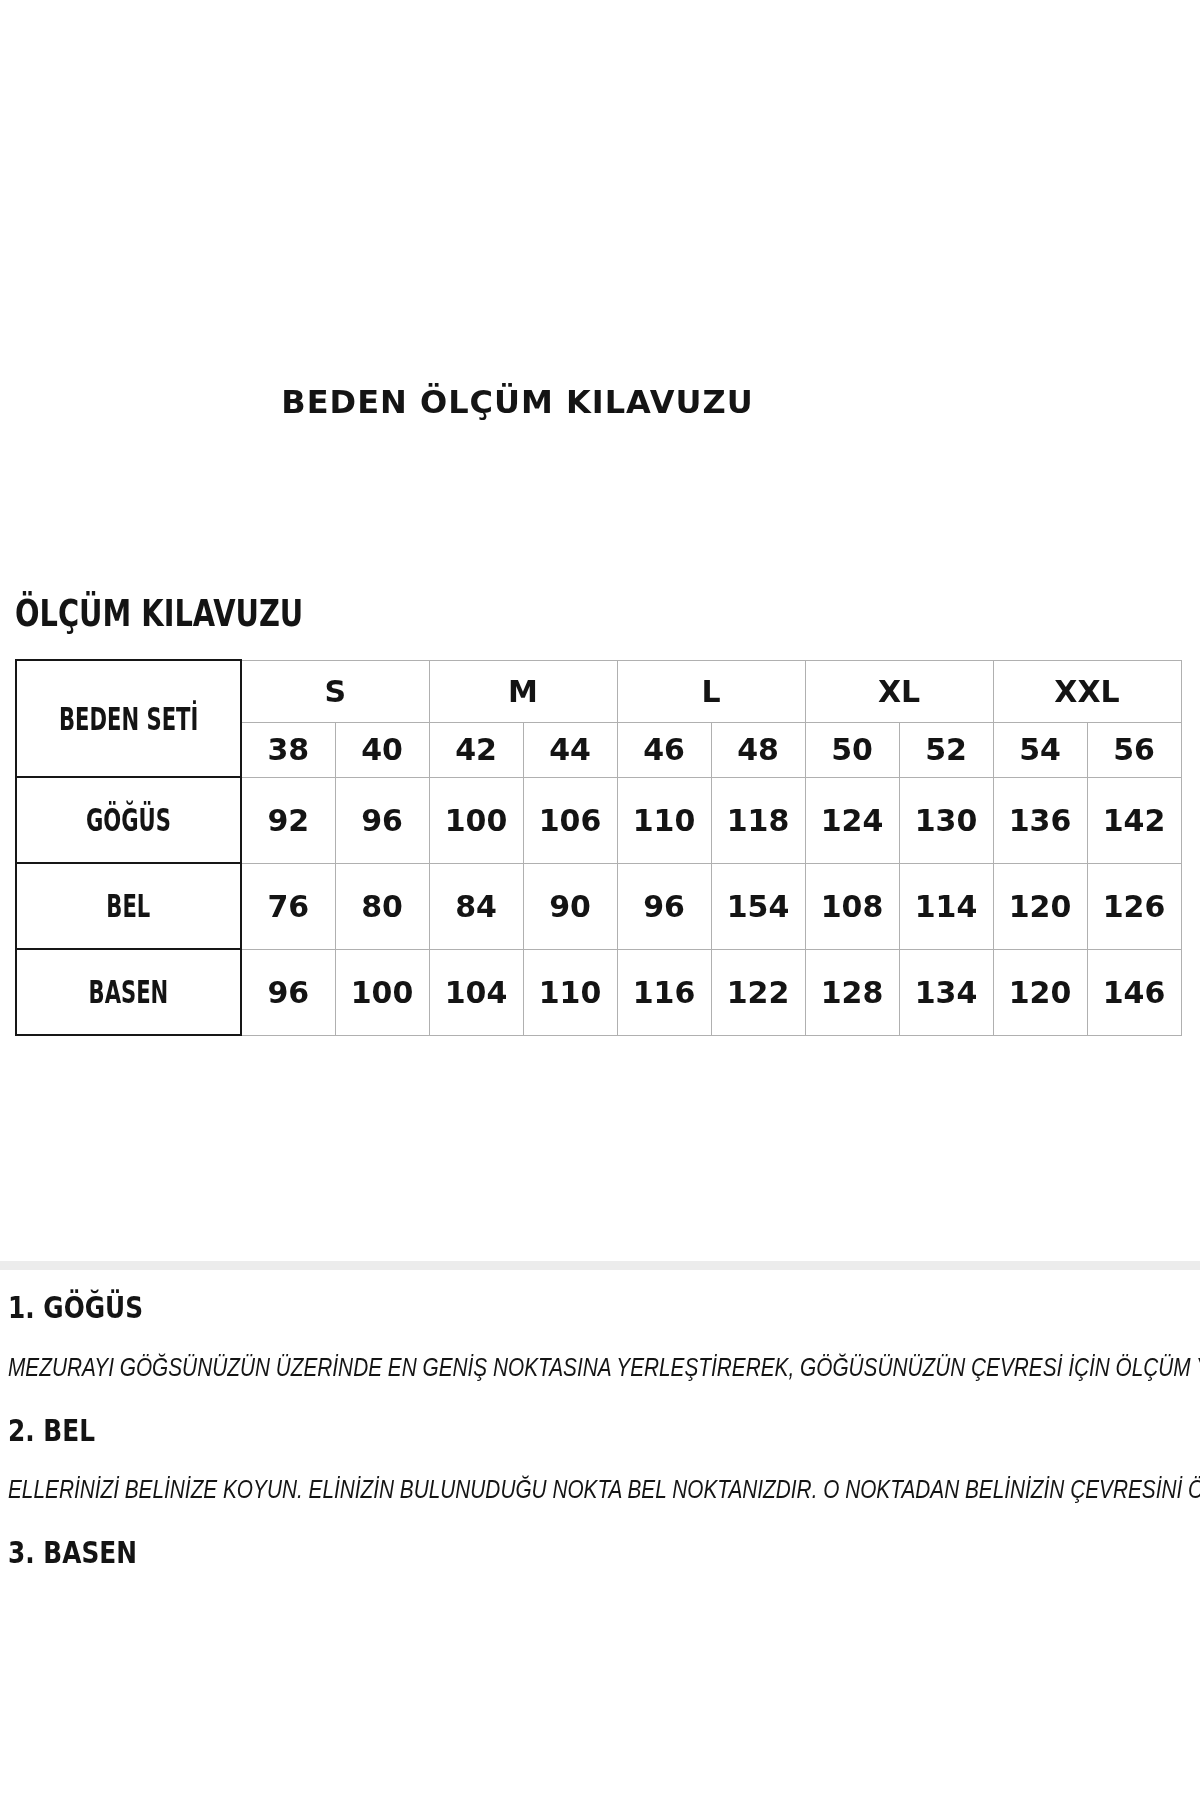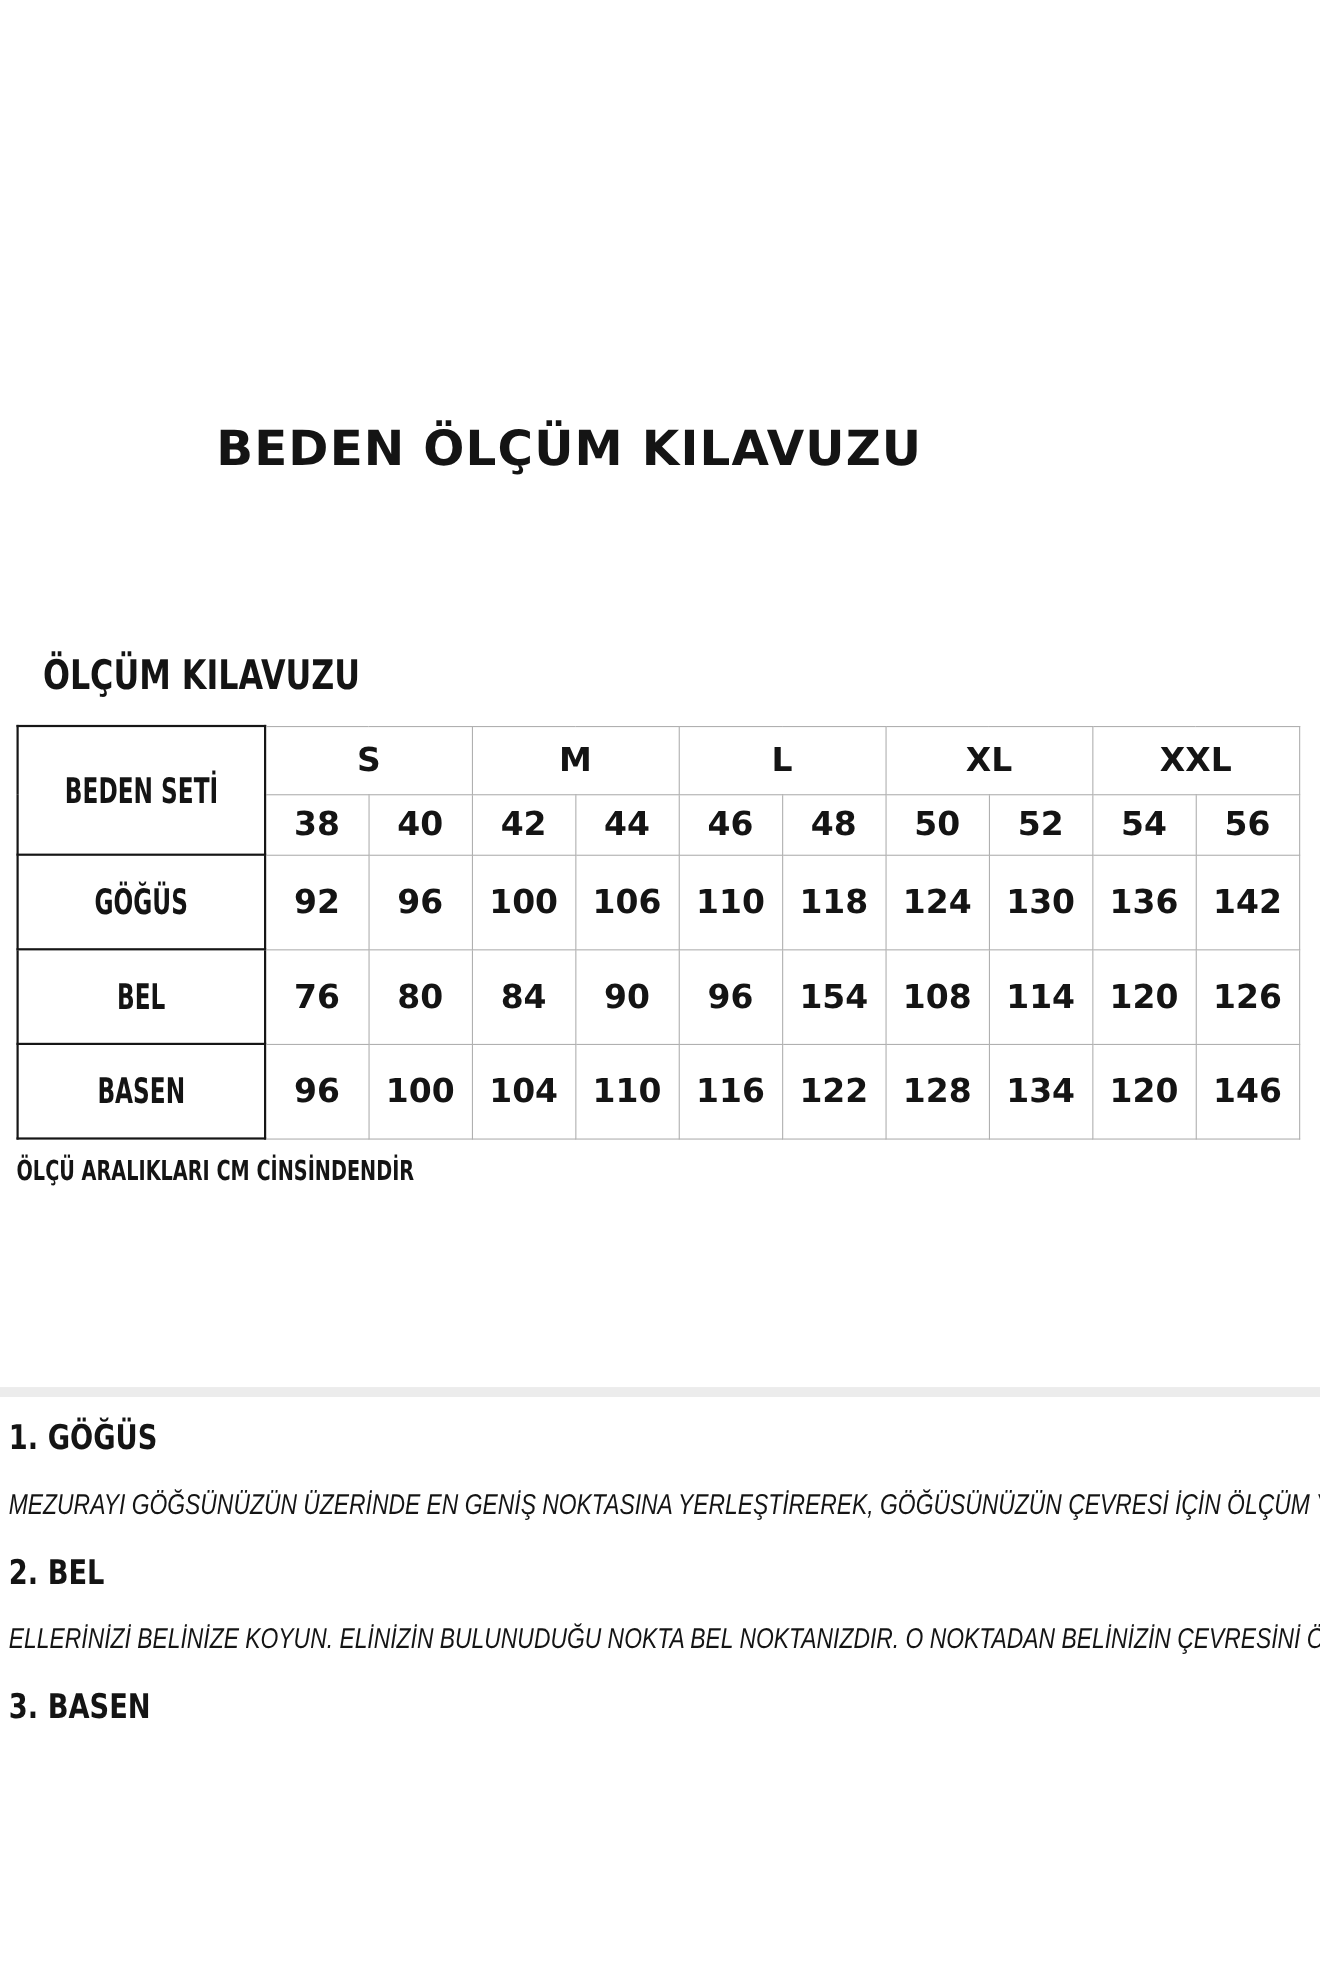--- a/index.html
+++ b/index.html
@@ -25,32 +25,31 @@
     transform-origin: 50% 50%;
     white-space: nowrap;
   }
 
   .main-title {
     position: absolute;
     top: 383px;
     left: 0;
     width: 1035px;
     text-align: center;
-    font-size: 44px;
+    font-size: 32px;
     font-weight: bold;
     letter-spacing: 1px;
   }
 
   .guide-heading {
     position: absolute;
     top: 592px;
     left: 15px;
     font-size: 37px;
     font-weight: bold;
-    margin-left: 24px;
   }
   .guide-heading .cond { transform: scaleX(0.78); }
 
   table.size-table {
     position: absolute;
     top: 659px;
     left: 15px;
     border-collapse: collapse;
     table-layout: fixed;
     width: 1165px;
@@ -217,23 +216,20 @@
         <td>116</td>
         <td>122</td>
         <td>128</td>
         <td>134</td>
         <td>120</td>
         <td>146</td>
       </tr>
     </tbody>
   </table>
 
-  <div class="footnote">
-    <span class="cond">ÖLÇÜ ARALIKLARI CM CİNSİNDENDİR</span>
-  </div>
 
 
   <div class="divider"></div>
 
   <div class="step-heading y-h1">
     <span class="cond">1. GÖĞÜS</span>
   </div>
   <div class="step-text y-p1">
     <span class="cond">MEZURAYI GÖĞSÜNÜZÜN ÜZERİNDE EN GENİŞ NOKTASINA YERLEŞTİREREK, GÖĞÜSÜNÜZÜN ÇEVRESİ İÇİN ÖLÇÜM YAPIN.</span>
   </div>

